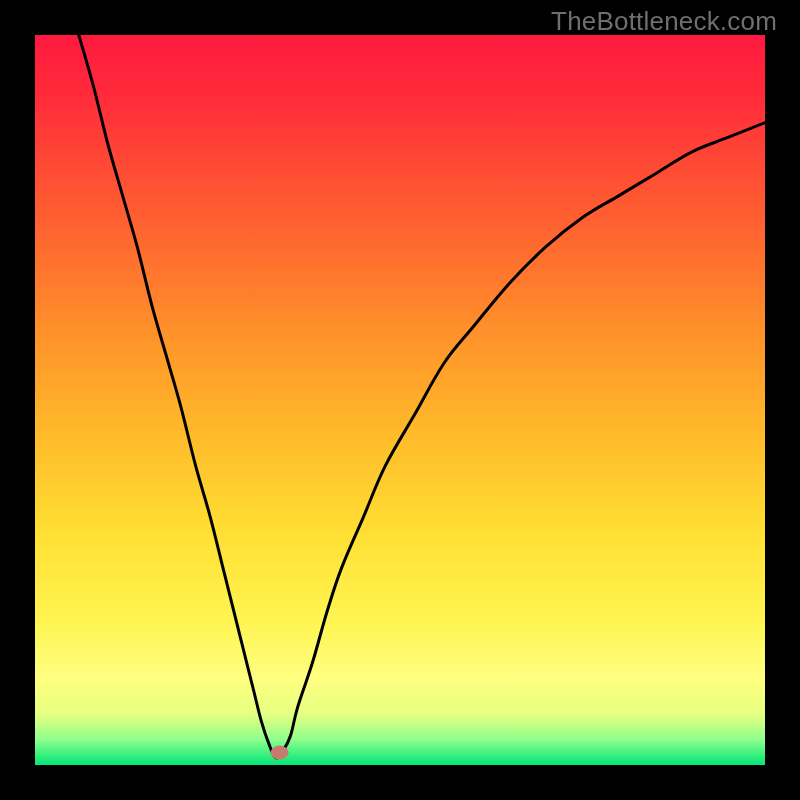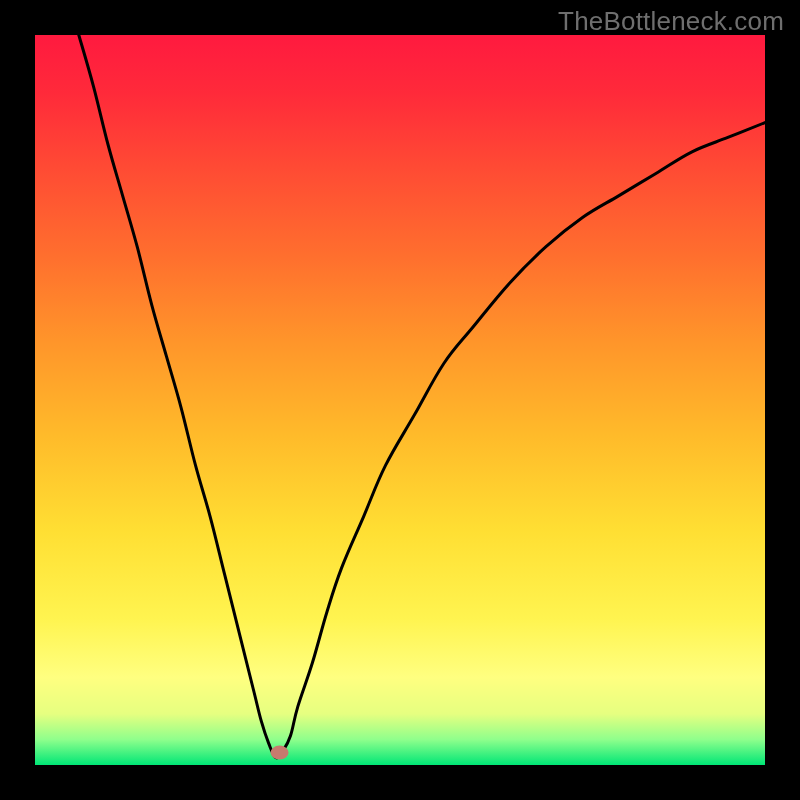--- a/index.html
+++ b/index.html
@@ -20,21 +20,21 @@
     position: absolute;
     left: 35px;
     top: 35px;
     width: 730px;
     height: 730px;
     overflow: hidden;
   }
   .watermark {
     position: absolute;
     top: 6px;
-    right: 16px;
+    right: 23px;
     color: #6f6f6f;
     font-family: Arial, Helvetica, sans-serif;
     font-size: 26px;
     letter-spacing: 0.2px;
     font-weight: 400;
   }
   svg { display: block; }
 </style>
 </head>
 <body>

